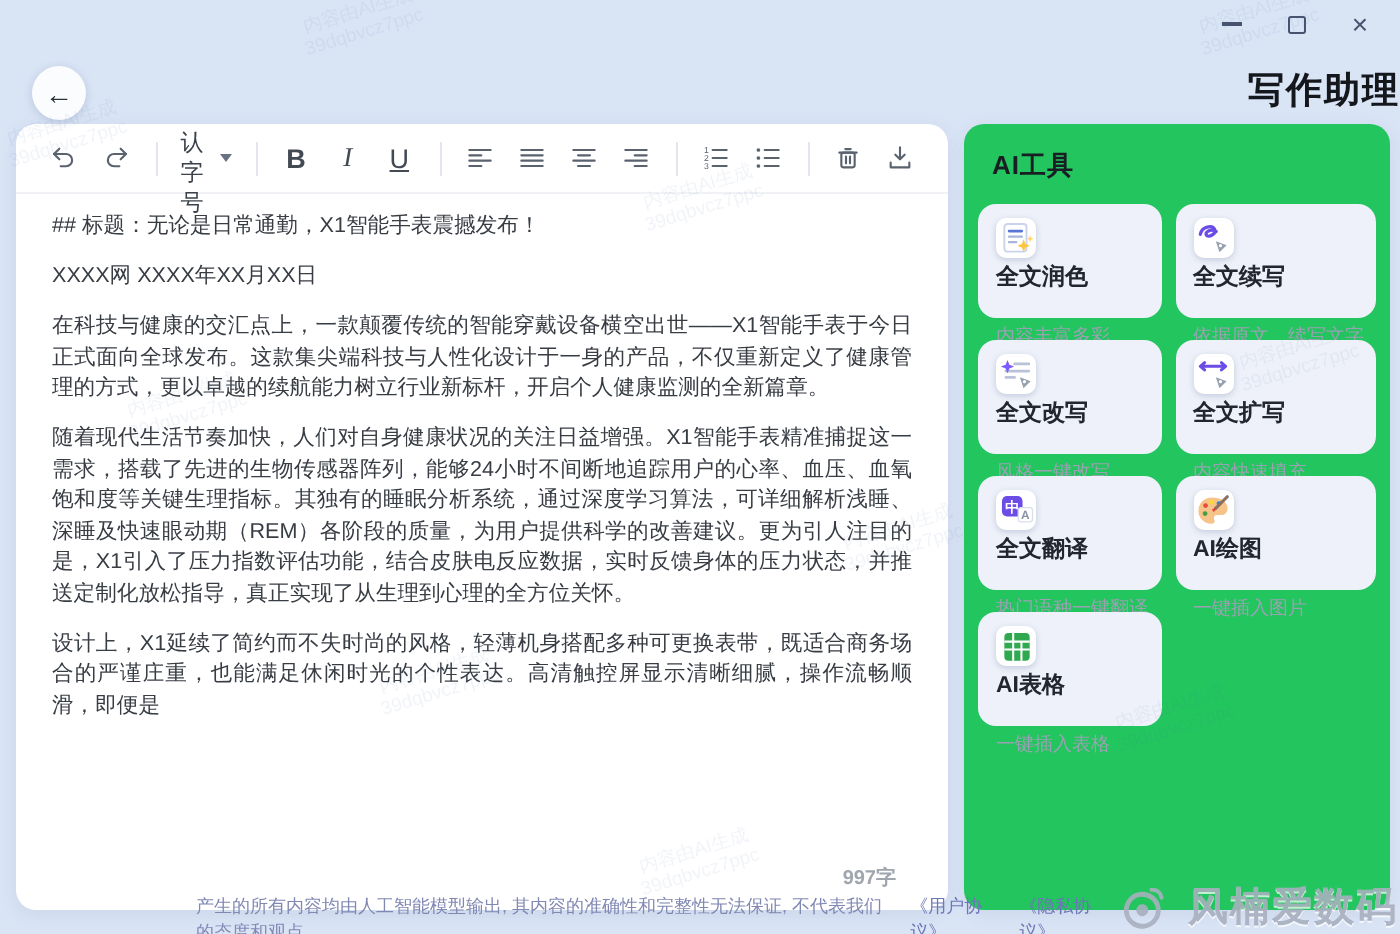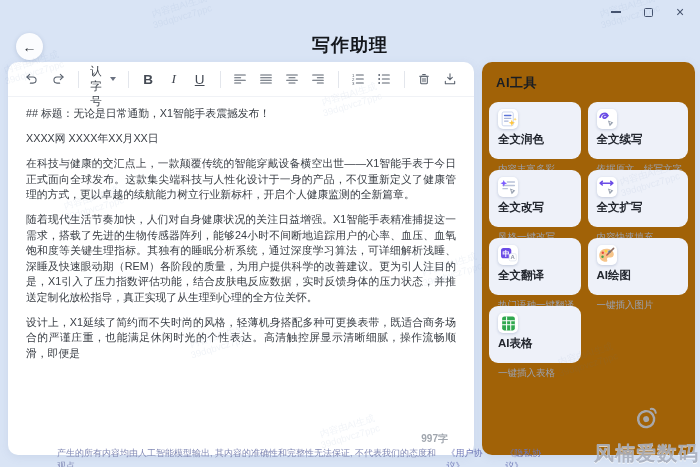--- a/index.html
+++ b/index.html
@@ -17,21 +17,21 @@
   .max-glyph { width:9px; height:9px; border:1.4px solid #46536e; border-radius:1.5px; }
   .close-glyph { font-size:14px; color:#46536e; line-height:1; }
 
   .back-btn {
     position:absolute; left:16px; top:33px; width:27px; height:27px; border-radius:50%;
     background:#fbfcfe; box-shadow:0 1px 4px rgba(90,110,150,.25);
     display:flex; align-items:center; justify-content:center;
     color:#2c3138; font-size:14px; z-index:20;
   }
   .page-title {
-    position:absolute; top:33px; left:0; width:100%; text-align:center;
+    position:absolute; top:33px; left:0; width:100%; text-align:right;
     font-size:18px; font-weight:bold; color:#14171c; letter-spacing:1px; z-index:5;
   }
 
   
   .editor-card {
     position:absolute; left:8px; top:62px; width:466px; height:393px;
     background:#ffffff; border-radius:10px; z-index:10;
     box-shadow:0 2px 8px rgba(120,140,180,.15);
     display:flex; flex-direction:column; overflow:hidden;
   }
@@ -56,21 +56,21 @@
     text-align:justify; position:relative;
   }
   .editor-content p { margin:0 0 9.5px 0; }
   .word-count {
     position:absolute; right:26px; bottom:9px; font-size:10px; color:#a0a6ae; z-index:12;font-weight:bold;
   }
 
   
   .ai-panel {
     position:absolute; left:482px; top:62px; width:213px; height:393px;
-    background:#a16207; border-radius:10px; z-index:10;
+    background:#22c55e; border-radius:10px; z-index:10;
     box-shadow:0 2px 8px rgba(120,140,180,.15);
     padding:10px 7px 0 7px;
   }
   .ai-panel-title { font-size:13px; font-weight:bold; color:#191d24; margin:2px 0 10px 7px; letter-spacing:.5px; }
   .tools-grid { display:grid; grid-template-columns:1fr 1fr; gap:11px 7px; }
   .tool-card {
     height:57px; background:#eef1f9; border-radius:9px;
     padding:7px 6px 0 9px; cursor:default; overflow:visible;
   }
   .tool-icon-box {
@@ -79,28 +79,28 @@
     display:flex; align-items:center; justify-content:center; overflow:visible;
   }
   .tool-svg { width:19px; height:19px; overflow:visible; }
   .tool-title { font-size:11.5px; font-weight:bold; color:#22262e; margin-top:4px; line-height:13px; }
   .tool-desc { font-size:9.5px; color:#9aa2b2; margin-top:17px; line-height:11px; white-space:nowrap; }
 
   
   .footer-bar {
     position:absolute; left:0; bottom:1px; width:556px; height:13px;
     display:flex; align-items:center; z-index:15;
-    font-size:9px; color:#8088b4; padding-left:57px;
+    font-size:9px; color:#8088b4; padding-left:98px;
   }
   .footer-link { color:#6d76b6; margin-left:8px; }
 
   
   .brand-mark {
     position:absolute; right:1px; bottom:0px; z-index:40; display:flex; align-items:center; gap:10px;
-    opacity:.9; pointer-events:none;flex-direction:column;
+    opacity:.9; pointer-events:none;
   }
   .brand-logo { width:24px; height:24px; transform:rotate(-8deg); }
   .brand-text {
     font-size:20px; font-weight:bold; color:#a9b0bf; letter-spacing:1px;
     text-shadow:0 1px 0 rgba(255,255,255,.8);
   }
 
   
   .bg-wm {
     position:absolute; z-index:45; pointer-events:none; opacity:.08;

